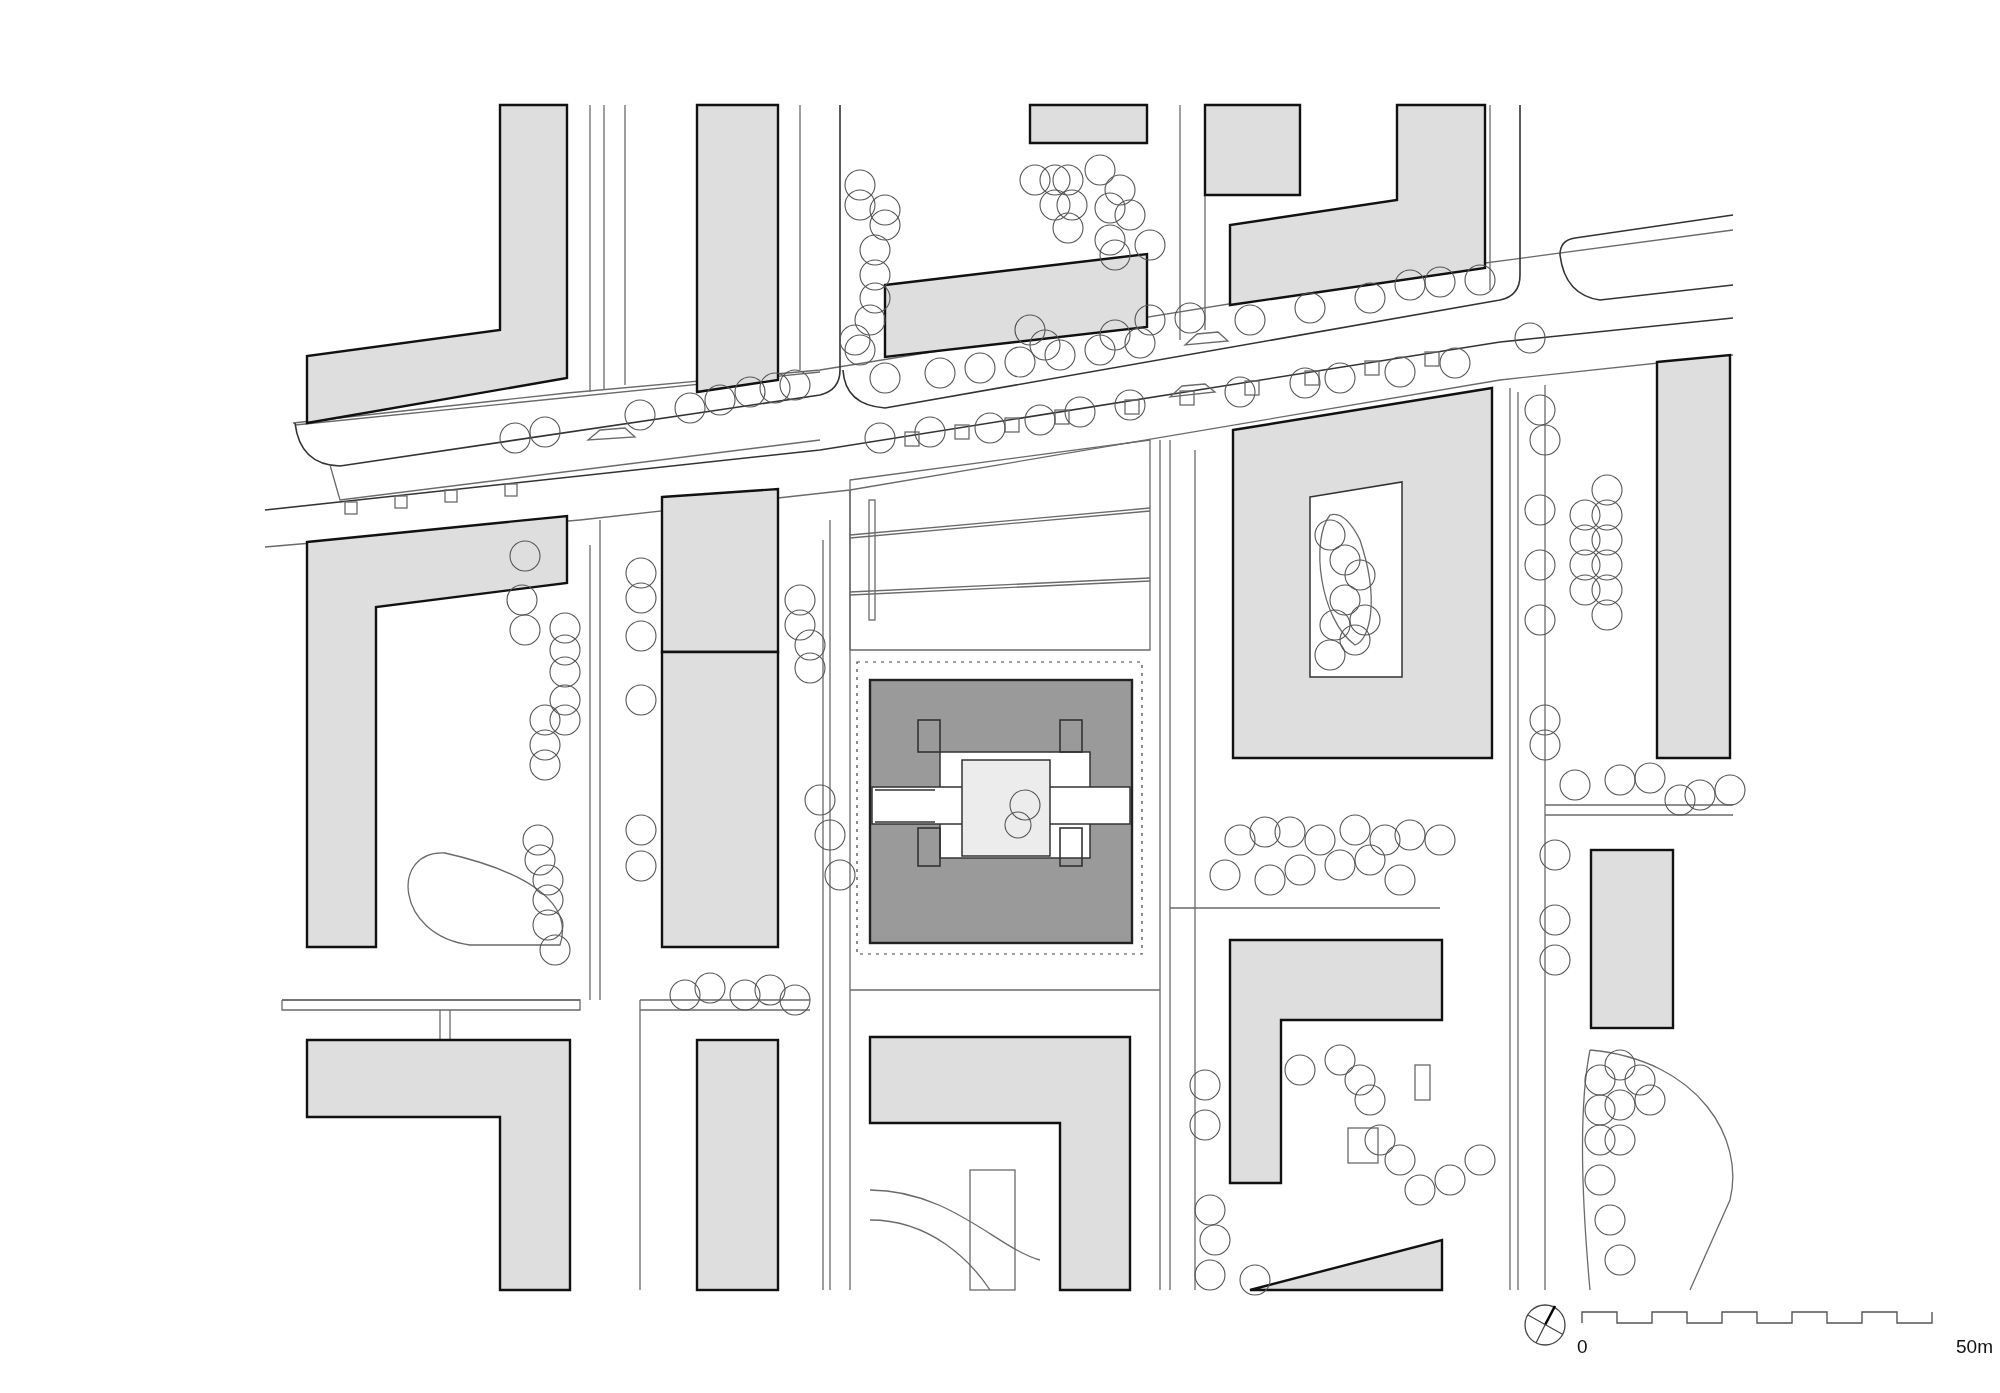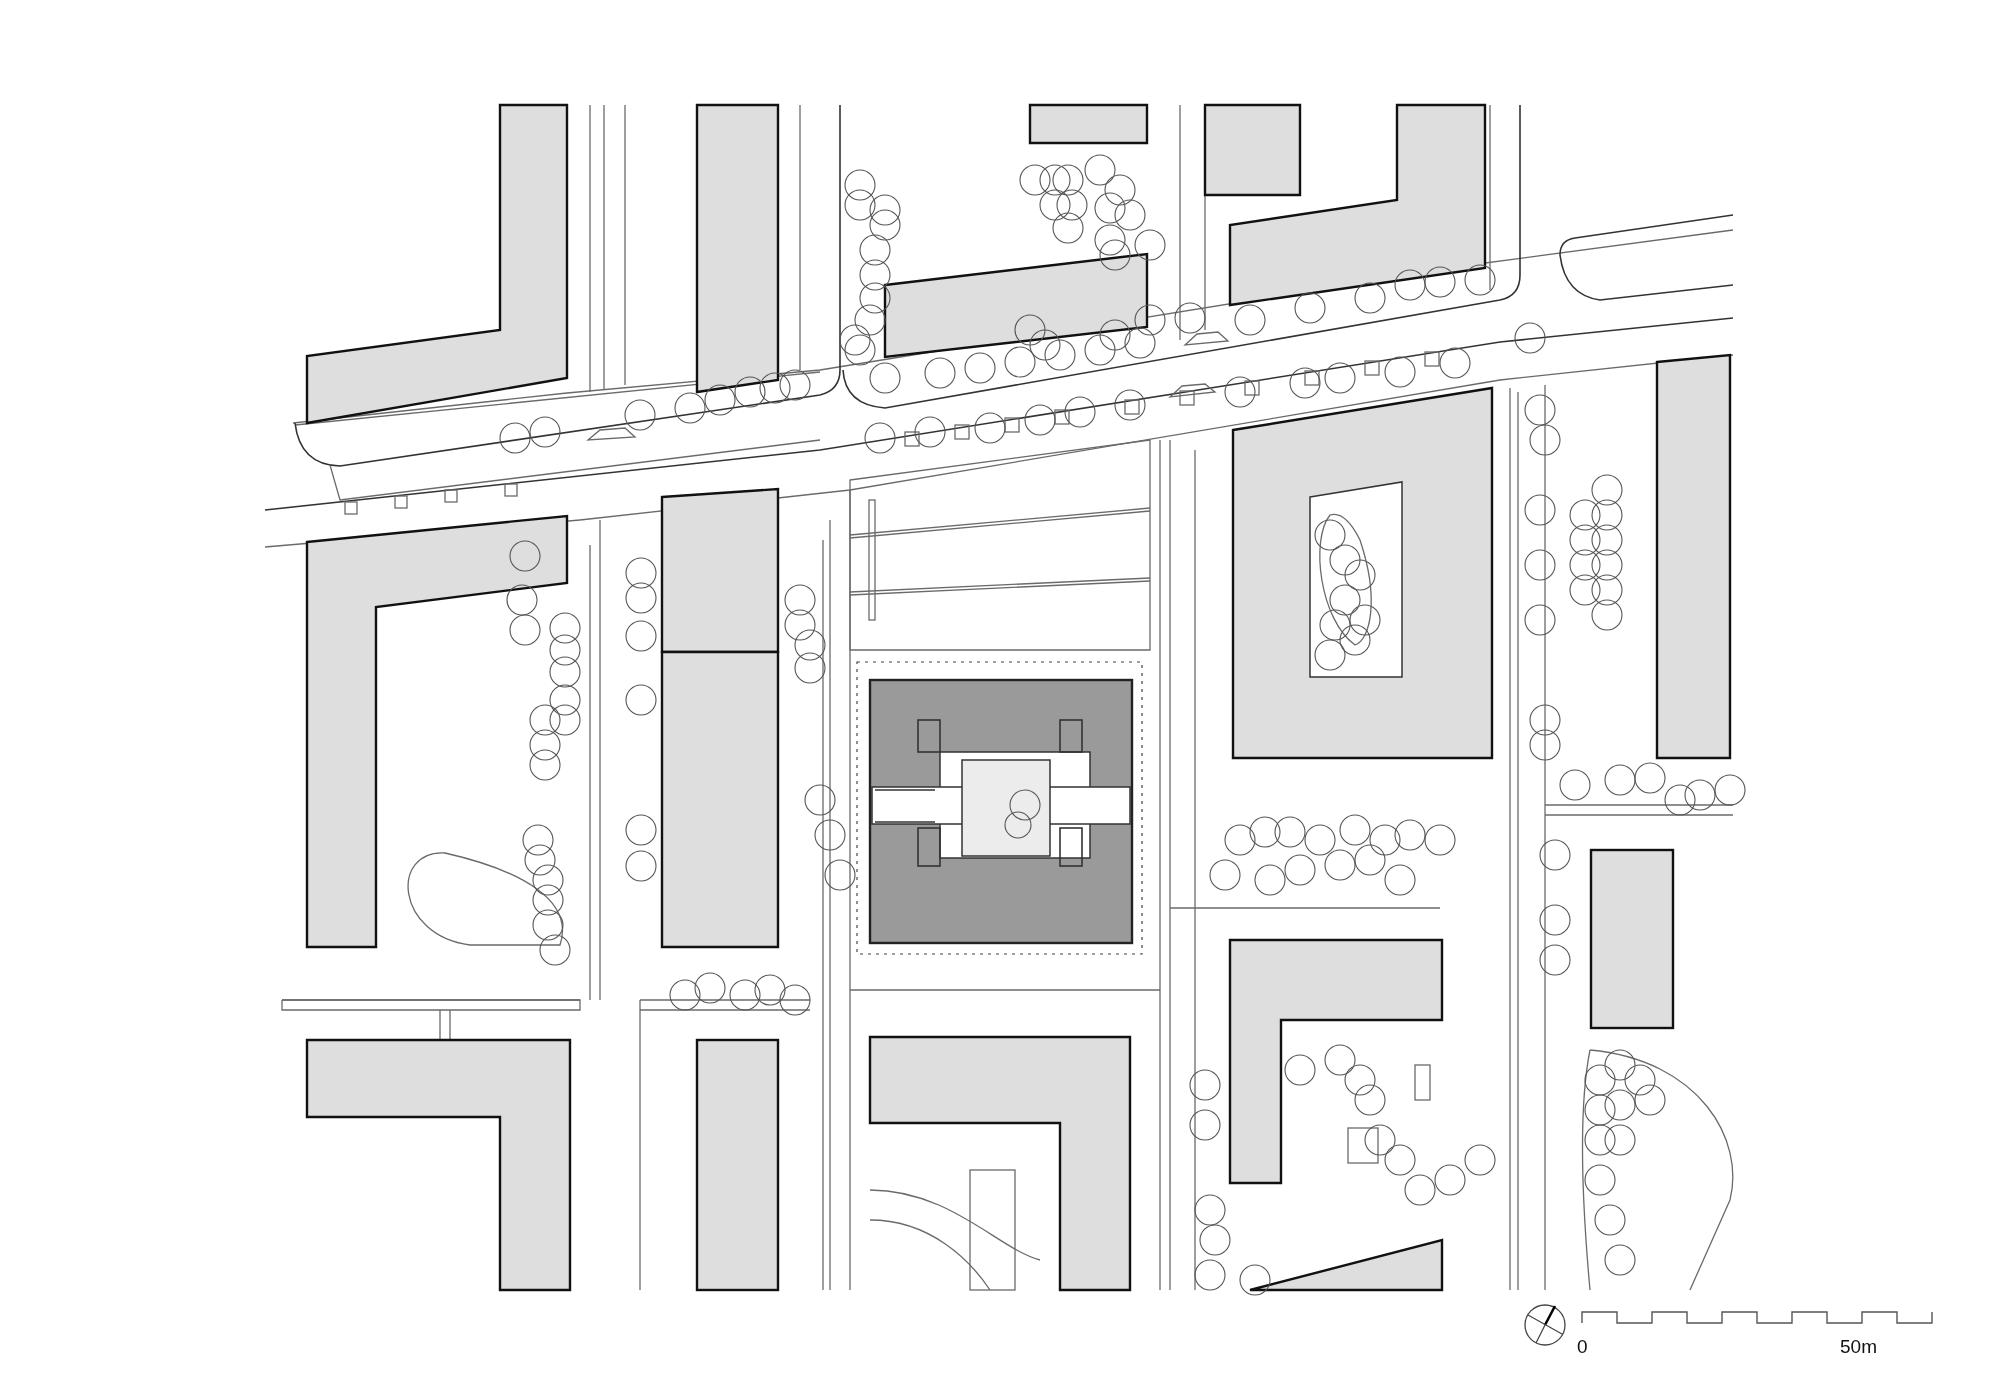--- a/index.html
+++ b/index.html
@@ -345,13 +345,13 @@
   <g>
     <circle cx="1545" cy="1325" r="20" fill="none" stroke="#444" stroke-width="1.3"></circle>
     <line x1="1555" y1="1306" x2="1545" y2="1325" stroke="#000" stroke-width="2.5"></line>
     <line x1="1545" y1="1325" x2="1536" y2="1343" stroke="#444" stroke-width="1.2"></line>
     <line x1="1528" y1="1315" x2="1562" y2="1334" stroke="#444" stroke-width="1.2"></line>
   </g>
   <polyline fill="none" stroke="#555" stroke-width="1.4" points="1582,1323 1582,1312 1617,1312 1617,1323 1652,1323 1652,1312 1687,1312 1687,1323 1722,1323 1722,1312 1757,1312 1757,1323 1792,1323 1792,1312 1827,1312 1827,1323 1862,1323 1862,1312 1897,1312 1897,1323 1932,1323 1932,1312"></polyline>
 </svg>
 
 <div class="scale-label" style="left:1577px; top:1336px;">0</div>
-<div class="scale-label" style="left:1840px; top:1336px;text-align:center;">50m</div>
+<div class="scale-label" style="left:1956px; top:1336px;text-align:center;">50m</div>
 
 </body></html>

